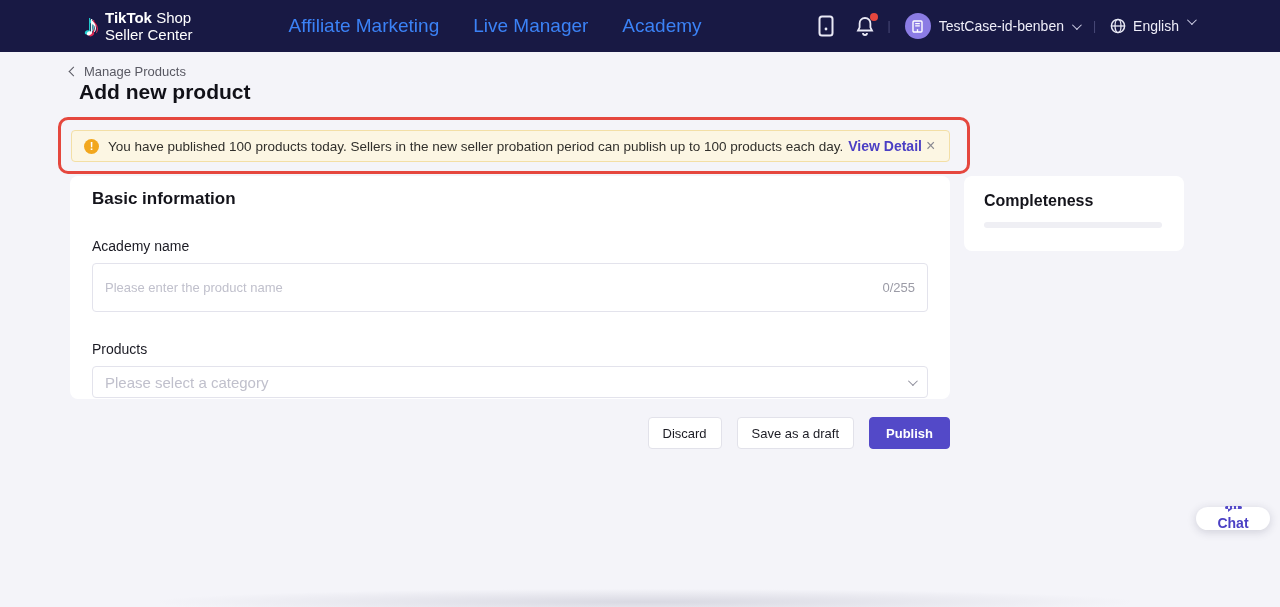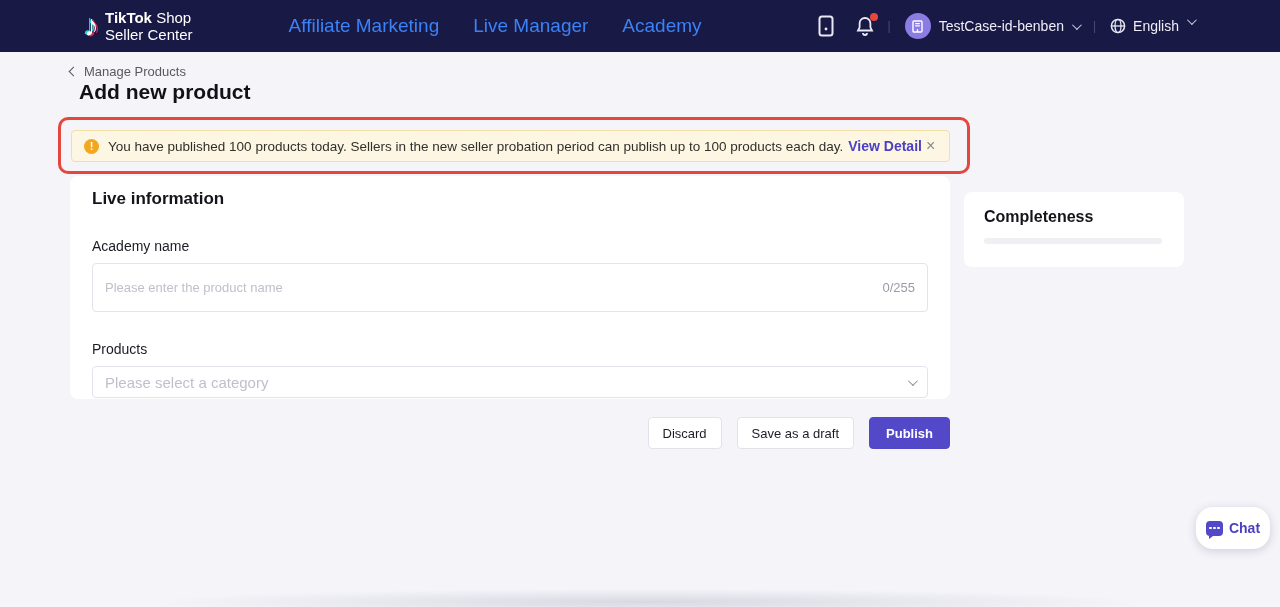--- a/index.html
+++ b/index.html
@@ -97,41 +97,41 @@
   }
   .select-placeholder { font-size:15px; color:#c0c0cc; flex:1; }
   .select-chev {
     display:inline-block; width:7px; height:7px;
     border-right:1.5px solid #8f8f9c; border-bottom:1.5px solid #8f8f9c;
     transform:rotate(45deg) translateY(-2px);
   }
 
   
   .side-card {
-    position:absolute; left:964px; top:192px; width:220px; height:75px;
+    position:absolute; left:964px; top:176px; width:220px; height:75px;
     background:#fff; border-radius:8px; padding:16px 20px;
   }
   .side-title { font-size:16px; font-weight:bold; color:#14141b; }
   .progress-track { margin-top:12px; width:178px; height:6px; background:#efeff4; border-radius:3px; overflow:hidden; }
   .progress-fill { height:100%; background:#5349c8; border-radius:3px; }
 
   
   .actions { position:absolute; top:417px; left:690px; width:260px; display:flex; justify-content:flex-end; gap:15px; }
   .btn {
     height:32px; border-radius:4px; font-size:13px; font-family:"Liberation Sans", sans-serif;
     display:flex; align-items:center; justify-content:center; cursor:pointer; white-space:nowrap;
   }
   .btn-ghost { background:#fff; border:1px solid #e2e2ea; color:#1c1c24; padding:15px 14px; }
   .btn-primary { background:#5349c8; border:1px solid #5349c8; color:#fff; padding:0 16px; font-weight:600; }
 
   
   .chat-pill {
-    position:absolute; left:1196px; top:507px; width:74px; height:42px;
+    position:absolute; left:1196px; top:507px; width:74px; height:23px;
     background:#fff; border-radius:17px; box-shadow:0 2px 10px rgba(40,40,70,.18);
-    display:flex; align-items:center; justify-content:center; gap:6px; cursor:pointer; z-index:6;
+    display:flex; align-items:center; justify-content:center; gap:6px; cursor:pointer; z-index:6;flex-direction:column;
   }
   .chat-bubble {
     width:17px; height:15px; background:#5349c8; border-radius:4px;
     display:flex; align-items:center; justify-content:center; gap:1.5px; position:relative;
   }
   .chat-bubble::after {
     content:""; position:absolute; bottom:-3px; left:3px;
     border-left:4px solid #5349c8; border-bottom:3px solid transparent;
   }
   .chat-dot { width:2.5px; height:2.5px; border-radius:50%; background:#fff; }
@@ -207,21 +207,21 @@
 
 <div class="annotation-box"></div>
 <div class="alert">
   <span class="warn-icon">!</span>
   <span class="alert-text">You have published 100 products today. Sellers in the new seller probation period can publish up to 100 products each day.</span>
   <span class="alert-link">View Detail</span>
   <span class="alert-close">×</span>
 </div>
 
 <div class="card">
-  <div class="section-title">Live information</div>
+  <div class="section-title">Basic information</div>
 
   <div class="field-label">Academy name</div>
   <div class="text-field">
     <input type="text" placeholder="Please enter the product name" style="">
     <span class="char-counter">0/255</span>
   </div>
 
   <div class="field-label">Products</div>
   <div class="select-field">
     <span class="select-placeholder">Please select a category</span>

